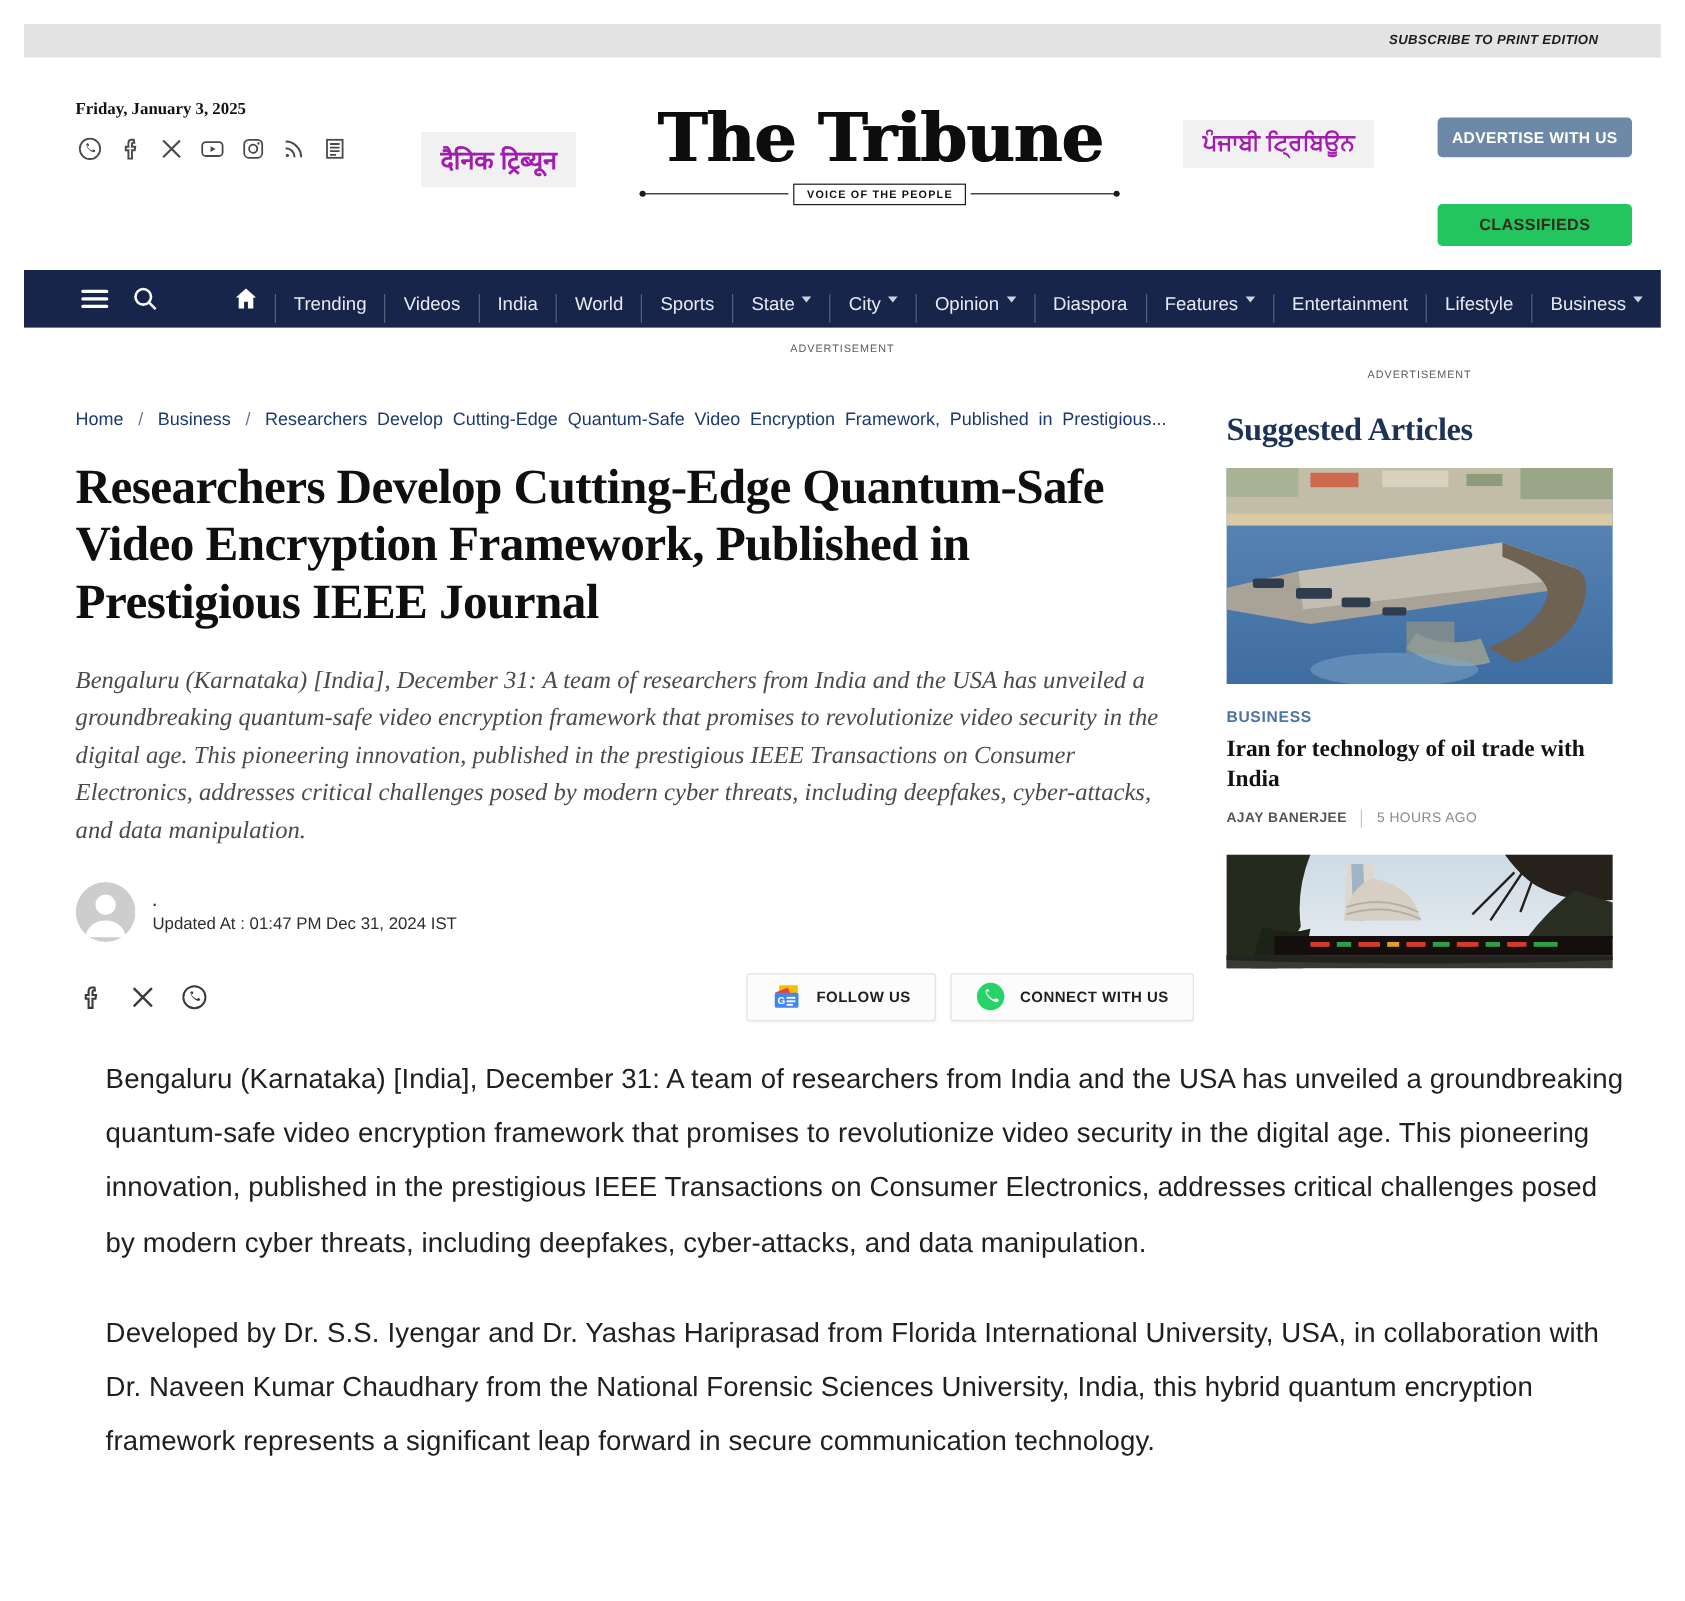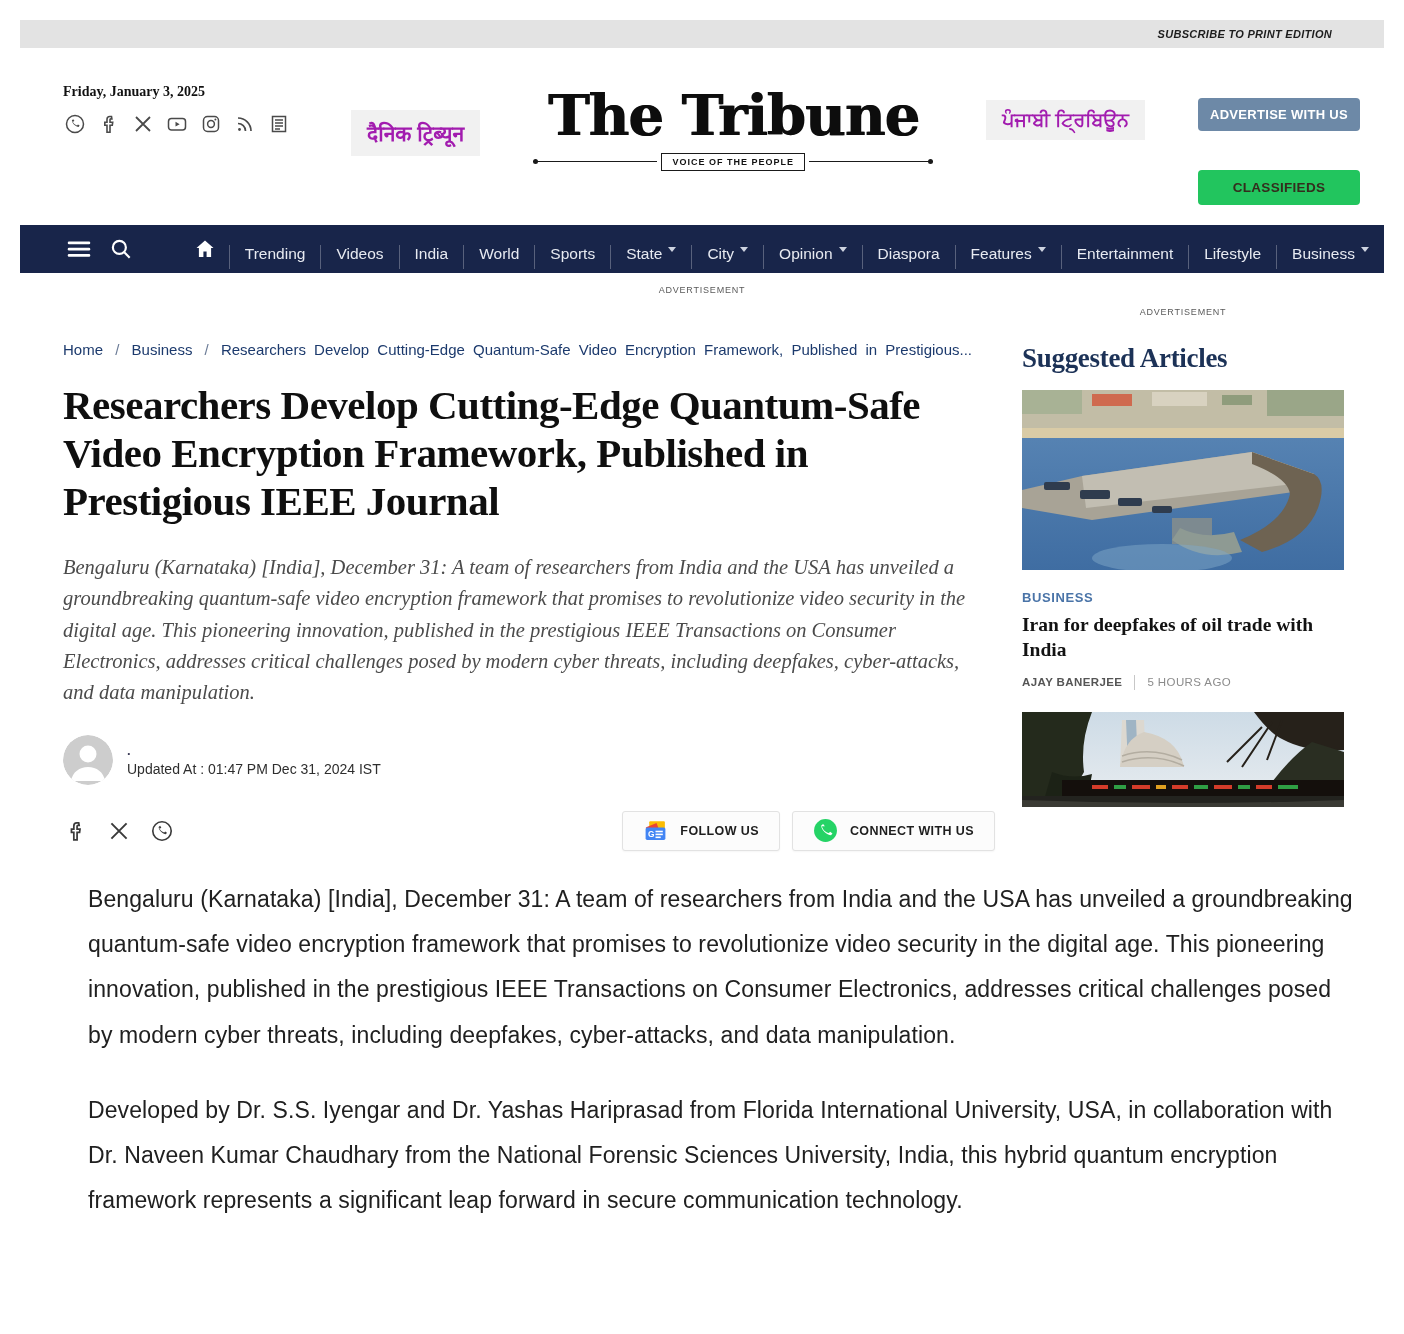--- a/index.html
+++ b/index.html
@@ -397,21 +397,21 @@
         <rect x="58" y="100" width="30" height="9" rx="2"></rect>
         <rect x="96" y="108" width="24" height="8" rx="2"></rect>
         <rect x="130" y="116" width="20" height="7" rx="2"></rect>
       </g>
       <rect x="150" y="128" width="40" height="26" fill="#7d8a90"></rect>
       <path d="M150 150 q30 22 70 12 l-8-20 q-30 8-54-4z" fill="#8e9a93"></path>
       <ellipse cx="140" cy="168" rx="70" ry="14" fill="#7fa8c8" opacity=".5"></ellipse>
     </svg>
 
     <div class="side-cat">BUSINESS</div>
-    <div class="side-title">Iran for deepfakes of oil trade with India</div>
+    <div class="side-title">Iran for technology of oil trade with India</div>
     <div class="side-byline">
       <span class="side-author">AJAY BANERJEE</span>
       <span class="side-divider"></span>
       <span class="side-time">5 HOURS AGO</span>
     </div>
 
     <svg class="side-img" viewBox="0 0 322 95" width="322" height="95" style="margin-top:22px">
       <defs>
         <linearGradient id="sky2" x1="0" y1="0" x2="0" y2="1">
           <stop offset="0" stop-color="#cddbe6"></stop>

